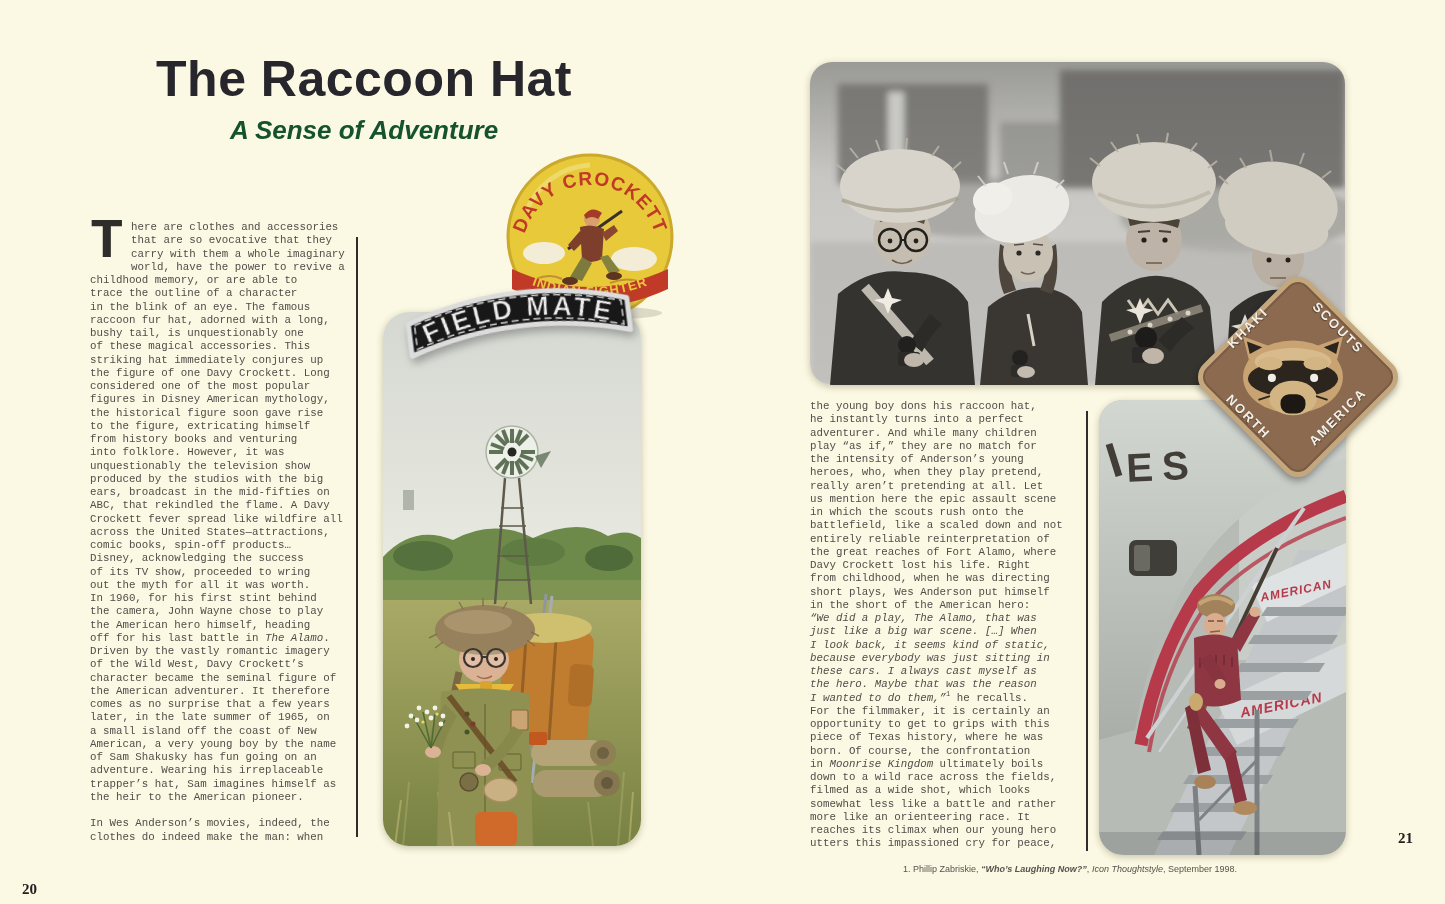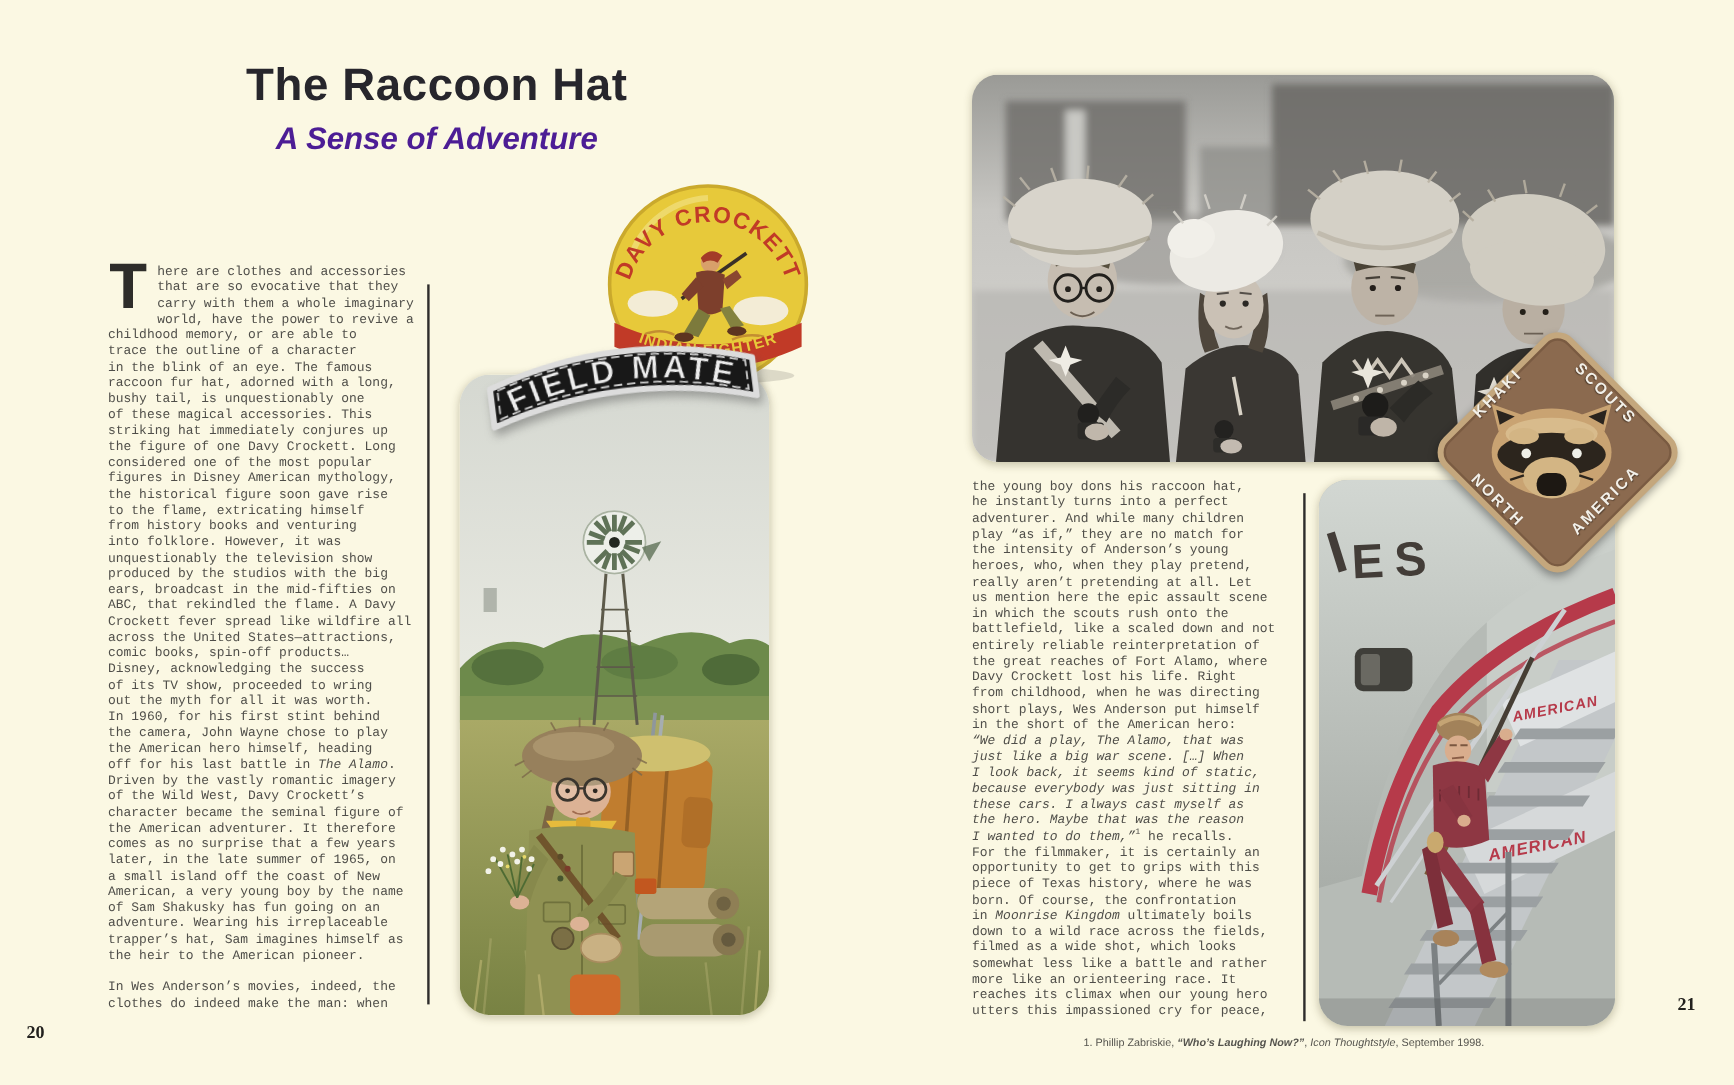--- a/index.html
+++ b/index.html
@@ -1,22 +1,22 @@
 <!DOCTYPE html>
 <html><head>
 <meta charset="utf-8">
 <style>
   html,body{margin:0;padding:0;}
   body{width:1445px;height:904px;position:relative;background:#fbf8e3;overflow:hidden;
        font-family:"Liberation Sans",sans-serif;}
   .abs{position:absolute;}
   
   .header{left:118px;top:50px;width:492px;text-align:center;color:#27262c;}
-  .title{font-family:"Liberation Sans",sans-serif;font-weight:700;font-size:38px;letter-spacing:.5px;}
-  .subtitle{font-family:"Liberation Sans",sans-serif;font-style:italic;font-weight:600;font-size:26px;margin-top:7px;color:#4c1d95;}
+  .title{font-family:"Liberation Sans",sans-serif;font-weight:700;font-size:50px;letter-spacing:.5px;}
+  .subtitle{font-family:"Liberation Sans",sans-serif;font-style:italic;font-weight:600;font-size:26px;margin-top:7px;color:#14532d;}
   
   .col{font-family:"Liberation Mono",monospace;font-size:10.8px;color:#4f4e49;}
   .tl{height:13.25px;line-height:13.25px;white-space:pre;}
   .tl .it{font-style:italic;}
   sup{font-size:7px;line-height:0;}
   .leftcol{left:90px;top:221px;width:262px;}
   .rightcol{left:810px;top:400px;width:278px;}
   .dropcap{float:left;width:36px;height:40px;font-family:"Liberation Mono",monospace;
            font-weight:700;font-size:56px;line-height:42px;color:#2e2d2a;margin-right:5px;}
   .vrule{width:2px;background:#2e2d2b;}
@@ -56,21 +56,21 @@
       <div class="tl">trace the outline of a character</div>
       <div class="tl">in the blink of an eye. The famous</div>
       <div class="tl">raccoon fur hat, adorned with a long,</div>
       <div class="tl">bushy tail, is unquestionably one</div>
       <div class="tl">of these magical accessories. This</div>
       <div class="tl">striking hat immediately conjures up</div>
       <div class="tl">the figure of one Davy Crockett. Long</div>
       <div class="tl">considered one of the most popular</div>
       <div class="tl">figures in Disney American mythology,</div>
       <div class="tl">the historical figure soon gave rise</div>
-      <div class="tl">to the flame, extricating himself</div>
+      <div class="tl">to the figure, extricating himself</div>
       <div class="tl">from history books and venturing</div>
       <div class="tl">into folklore. However, it was</div>
       <div class="tl">unquestionably the television show</div>
       <div class="tl">produced by the studios with the big</div>
       <div class="tl">ears, broadcast in the mid-fifties on</div>
       <div class="tl">ABC, that rekindled the flame. A Davy</div>
       <div class="tl">Crockett fever spread like wildfire all</div>
       <div class="tl">across the United States—attractions,</div>
       <div class="tl">comic books, spin-off products…</div>
       <div class="tl">Disney, acknowledging the success</div>
@@ -559,15 +559,15 @@
     <ellipse cx="84" cy="38" rx="13" ry="7" fill="#d3b584"></ellipse>
     <circle cx="38" cy="53" r="4.2" fill="#efefe8"></circle>
       <circle cx="82" cy="53" r="4.2" fill="#efefe8"></circle>
     <ellipse cx="60" cy="74" rx="25" ry="18" fill="#d3b584"></ellipse>
     <rect x="47" y="70" width="26" height="20" rx="9" fill="#1d1813"></rect>
     <line x1="36" y1="72" x2="24" y2="76" stroke="#2c251d" stroke-width="2"></line>
     <line x1="84" y1="72" x2="96" y2="76" stroke="#2c251d" stroke-width="2"></line>
   </svg>
 </div>
 
-<div class="abs pagenum" style="left:22px;top:853px;">20</div>
+<div class="abs pagenum" style="left:22px;top:881px;">20</div>
 <div class="abs pagenum" style="left:1398px;top:830px;">21</div>
 <div class="abs footnote z2"><span>1. Phillip Zabriskie, </span><span class="it bd">“Who’s Laughing Now?”</span><span>, </span><span class="it">Icon Thoughtstyle</span><span>, September 1998.</span></div>
 
 </body></html>

